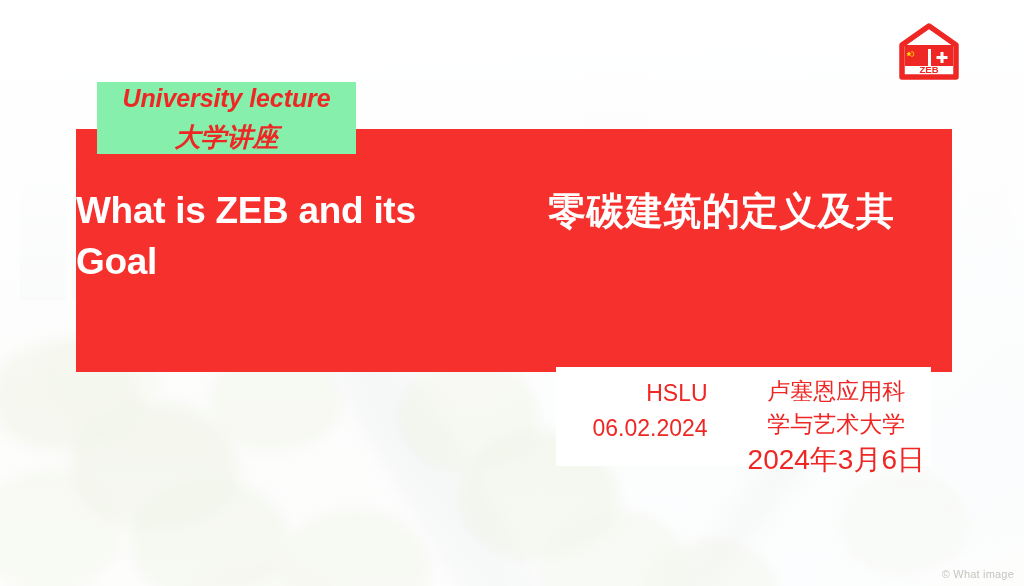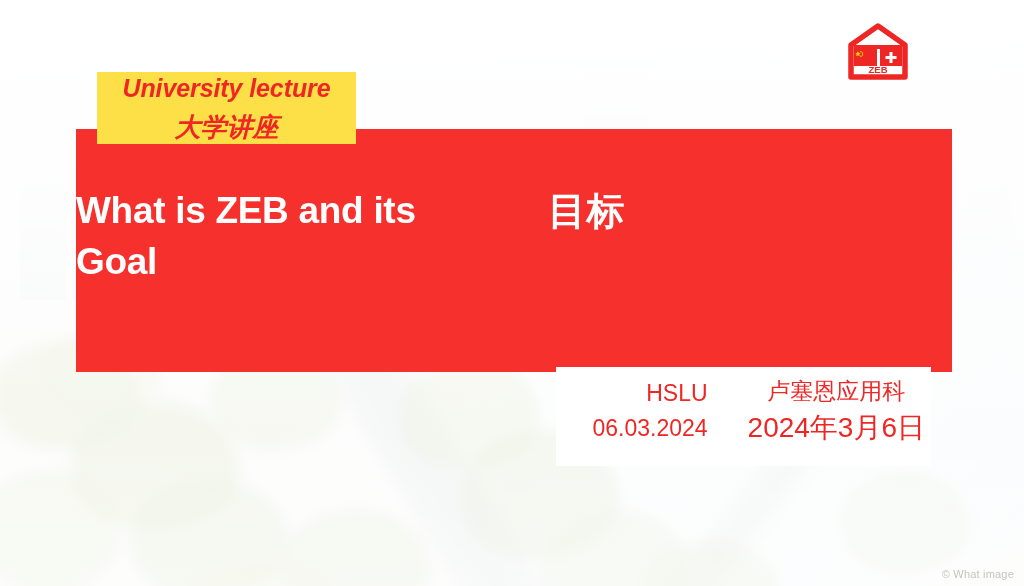--- a/index.html
+++ b/index.html
@@ -114,24 +114,24 @@
     top: 129px;
     width: 876px;
     height: 243px;
     background: #f6302c;
   }
 
   
   .lecture-box {
     position: absolute;
     left: 97px;
-    top: 72px;
+    top: 82px;
     width: 259px;
     height: 72px;
-    background: #fde047;
+    background: #86efac;
     padding: 4px 10px 6px 10px;
     text-align: center;
     line-height: 1.02;
   }
   .lecture-en {
     font-family: "Liberation Sans", "DejaVu Sans", sans-serif;
     font-style: italic;
     font-weight: bold;
     font-size: 25px;
     color: #ee2724;
@@ -216,21 +216,21 @@
     padding-top: 4px;
     white-space: nowrap;
   }
   .info-right .date-zh {
     font-size: 28px;
   }
 
   
   .zeb-logo {
     position: absolute;
-    left: 848px;
+    left: 899px;
     top: 23px;
     width: 60px;
     height: 57px;
   }
   .zeb-logo svg { display: block; width: 100%; height: 100%; }
 
   
   .watermark {
     position: absolute;
     right: 10px;
@@ -302,31 +302,32 @@
     <div class="lecture-en">University lecture</div>
     <div class="lecture-zh">大学讲座</div>
   </div>
 
   <div class="title-wrap">
     <div class="title-en">
       <div>What is ZEB and its</div>
       <div>Goal</div>
     </div>
     <div class="title-zh">
-      <div>目标</div>
+      <div>零碳建筑的定义及其</div>
     </div>
   </div>
 
   <div class="info-box">
     <div class="info-left">
       <div>HSLU</div>
-      <div>06.03.2024</div>
+      <div>06.02.2024</div>
     </div>
     <div class="info-right">
       <div>卢塞恩应用科</div>
+      <div>学与艺术大学</div>
       <div class="date-zh">2024年3月6日</div>
     </div>
   </div>
 
   <div class="zeb-logo">
     <svg viewBox="0 0 120 114" xmlns="http://www.w3.org/2000/svg" aria-hidden="true">
 
       <path d="M6 44 L60 6 L114 44 L114 108 L6 108 Z" fill="none" stroke="#EE2724" stroke-width="11" stroke-linejoin="round"></path>
 
       <path d="M12 47 L60 13 L108 47 L108 102 L12 102 Z" fill="#ffffff"></path>

